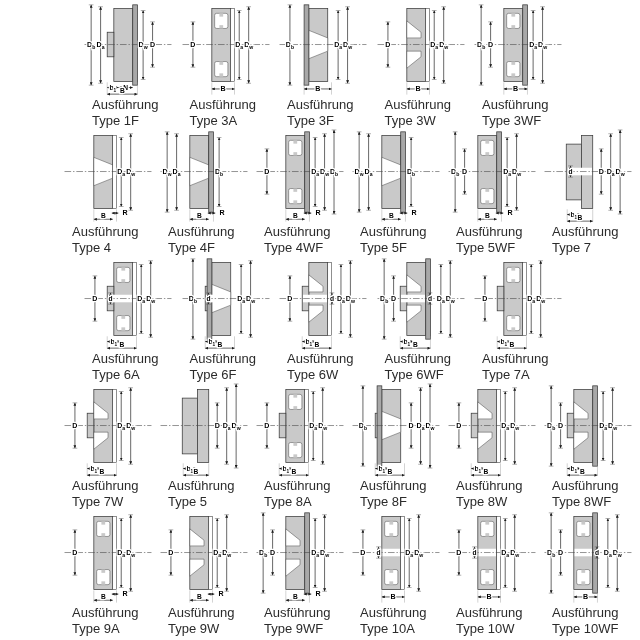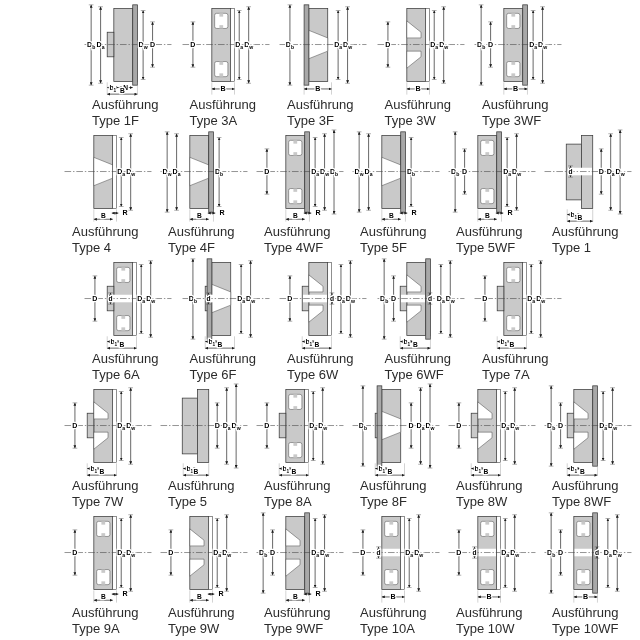--- a/index.html
+++ b/index.html
@@ -426,21 +426,21 @@
             <text x="84" y="47.6" text-anchor="middle" font-size="7.5" font-weight="bold" fill="#000000" stroke="#ffffff" stroke-width="2.6" paint-order="stroke" font-family="'Liberation Sans',sans-serif"><tspan>D</tspan><tspan dy="2.4" font-size="5.3999999999999995">w</tspan></text>
             <line x1="28" y1="85" x2="28" y2="98" stroke="#888" stroke-width="0.4"></line>
             <line x1="55" y1="85" x2="55" y2="98" stroke="#888" stroke-width="0.4"></line>
             <line x1="28" y1="90.5" x2="42" y2="90.5" stroke="#1a1a1a" stroke-width="0.7" marker-start="url(#m10)" marker-end="url(#m10)"></line>
             <text x="35" y="93" text-anchor="middle" font-size="7" font-weight="bold" fill="#000000" stroke="#ffffff" stroke-width="2.6" paint-order="stroke" font-family="'Liberation Sans',sans-serif"><tspan>b</tspan><tspan dy="2.4" font-size="5.04">1</tspan></text>
             <line x1="28" y1="97.5" x2="55" y2="97.5" stroke="#1a1a1a" stroke-width="0.7" marker-start="url(#m10)" marker-end="url(#m10)"></line>
             <text x="41.5" y="95.8" text-anchor="middle" font-size="7" font-weight="bold" fill="#000000" stroke="#ffffff" stroke-width="2.6" paint-order="stroke" font-family="'Liberation Sans',sans-serif">B</text>
           </svg>
           <div class="caption">
             <div>Ausführung</div>
-            <div>Type 1</div>
+            <div>Type 7</div>
           </div>
         </div>
       </div>
       <div class="row cols5">
         <div class="cell">
           <svg viewBox="0 0 100 100" width="96" height="100">
             <defs>
               <marker id="m11" viewBox="0 0 10 10" refX="10" refY="5" markerWidth="4.5" markerHeight="4.5" orient="auto-start-reverse">
                 <path d="M0,0L10,5L0,10z" fill="#1a1a1a"></path>
               </marker>

